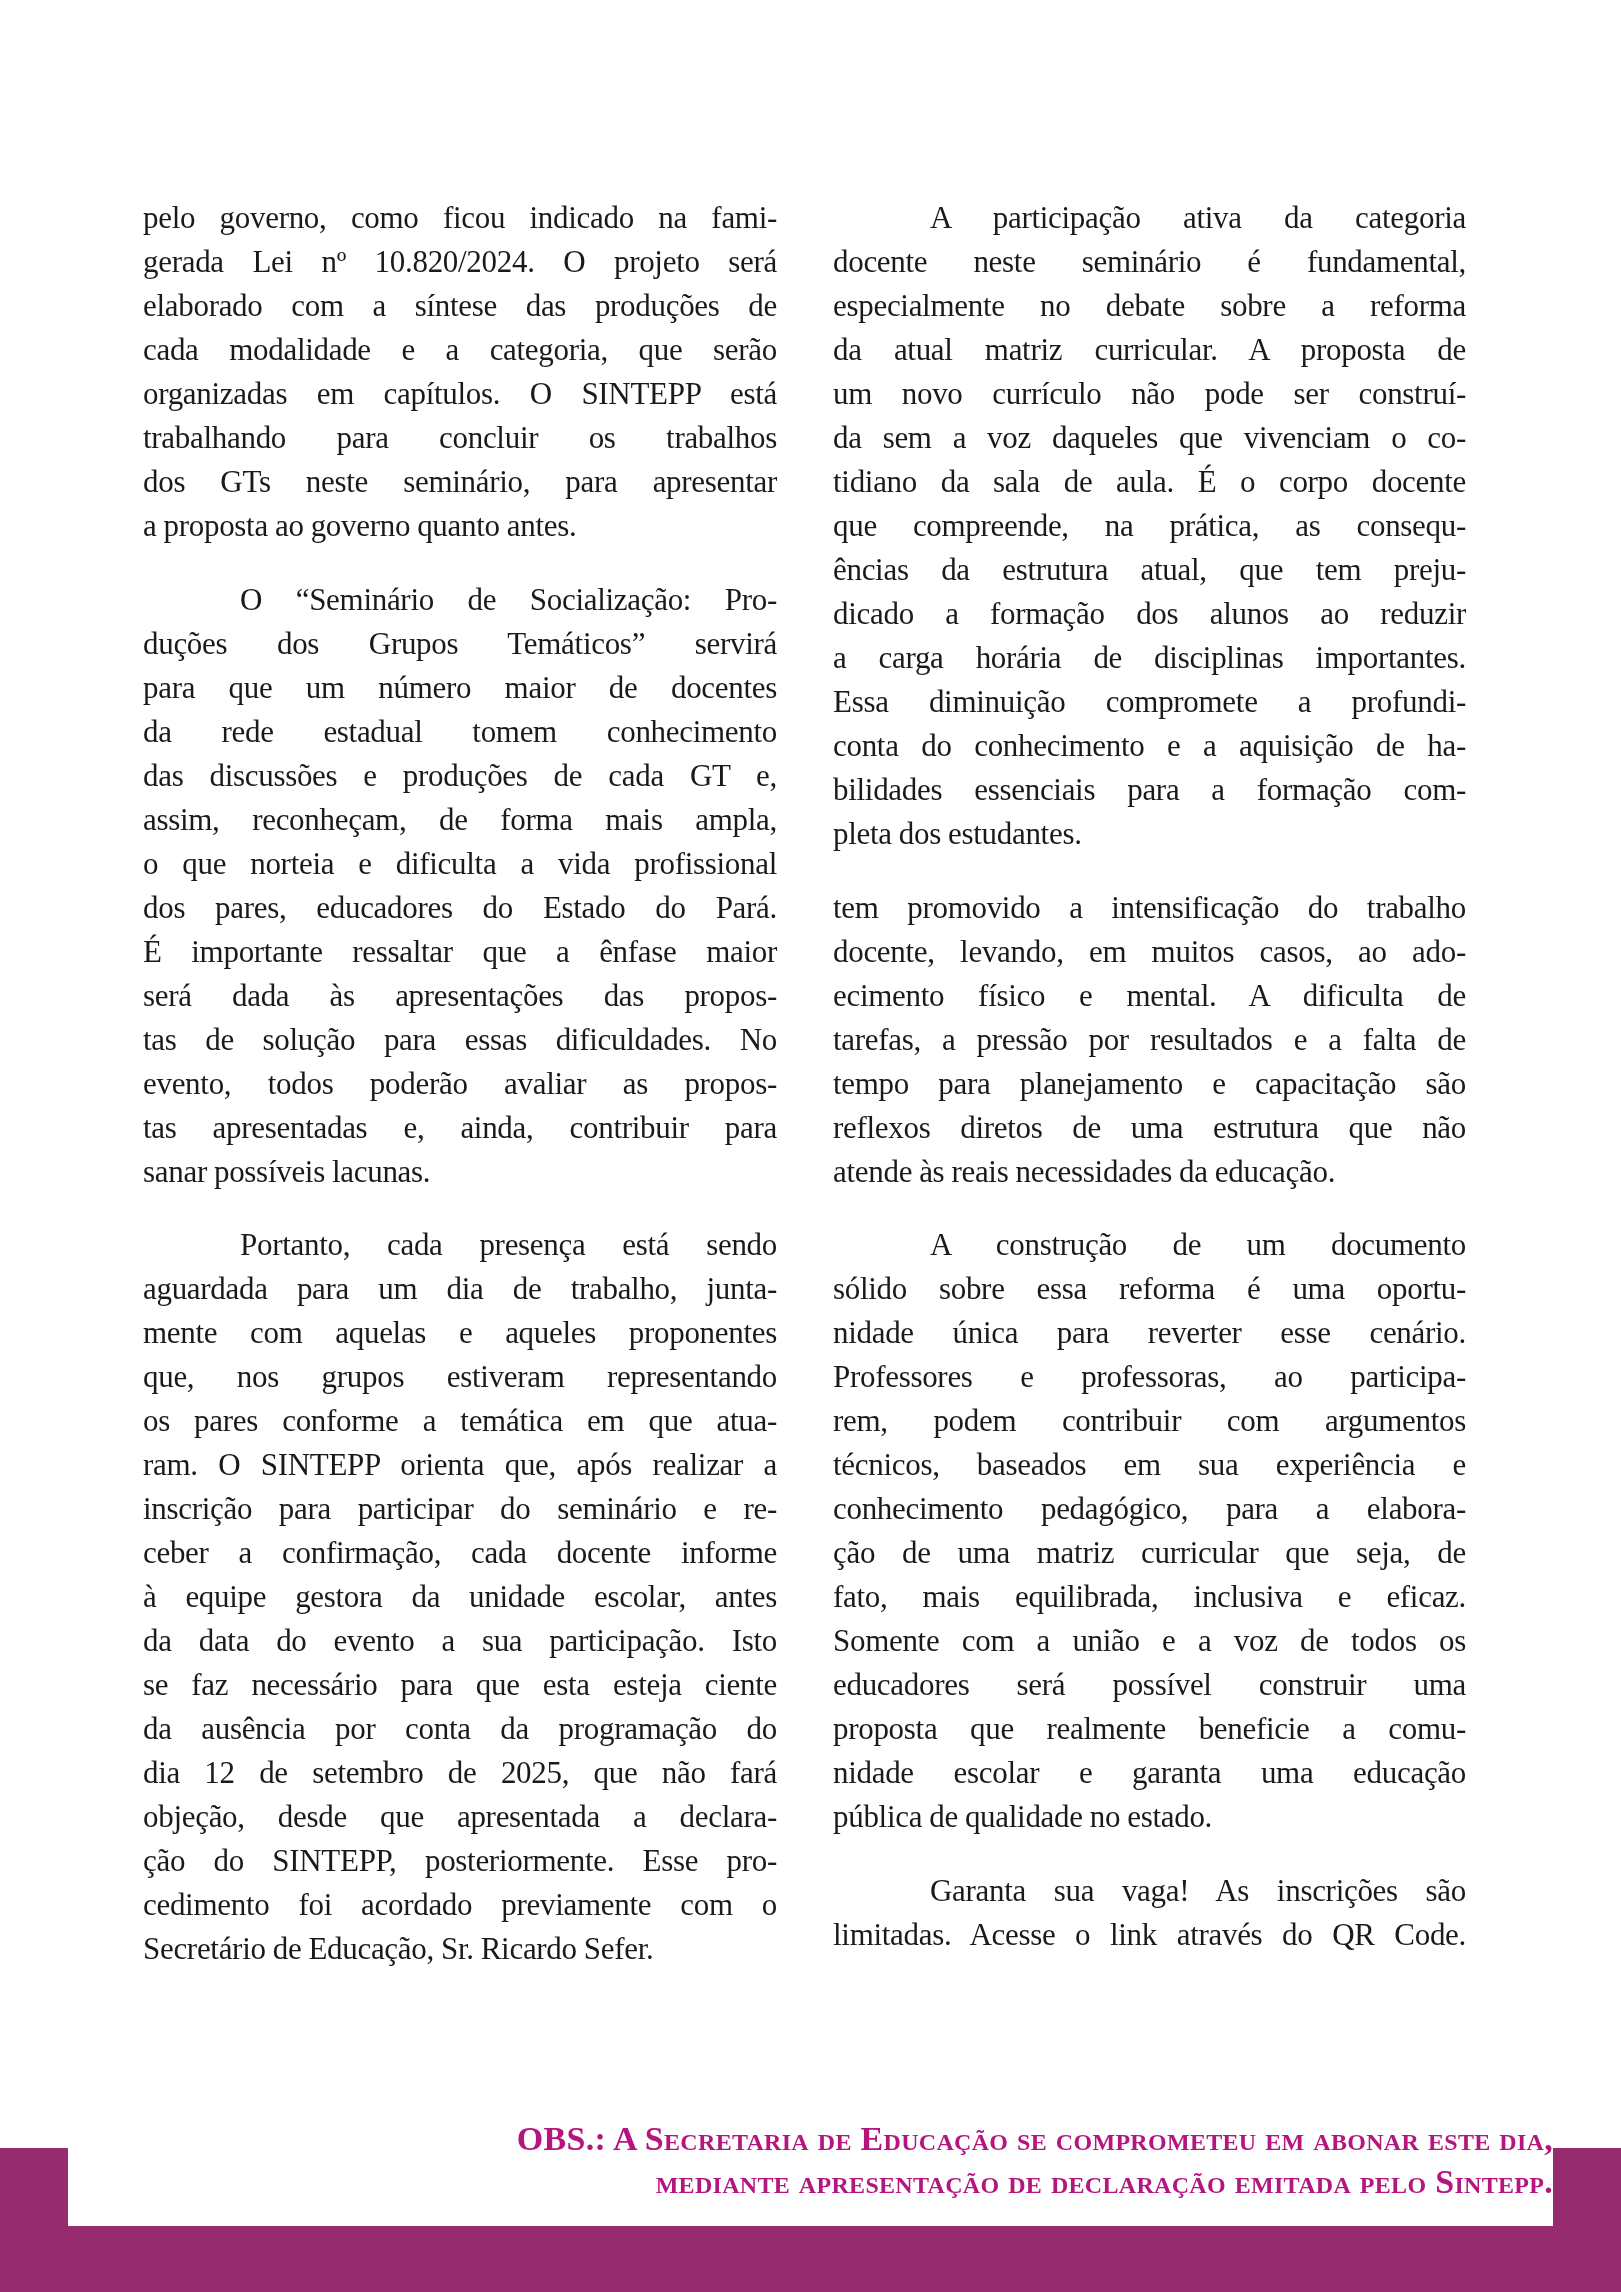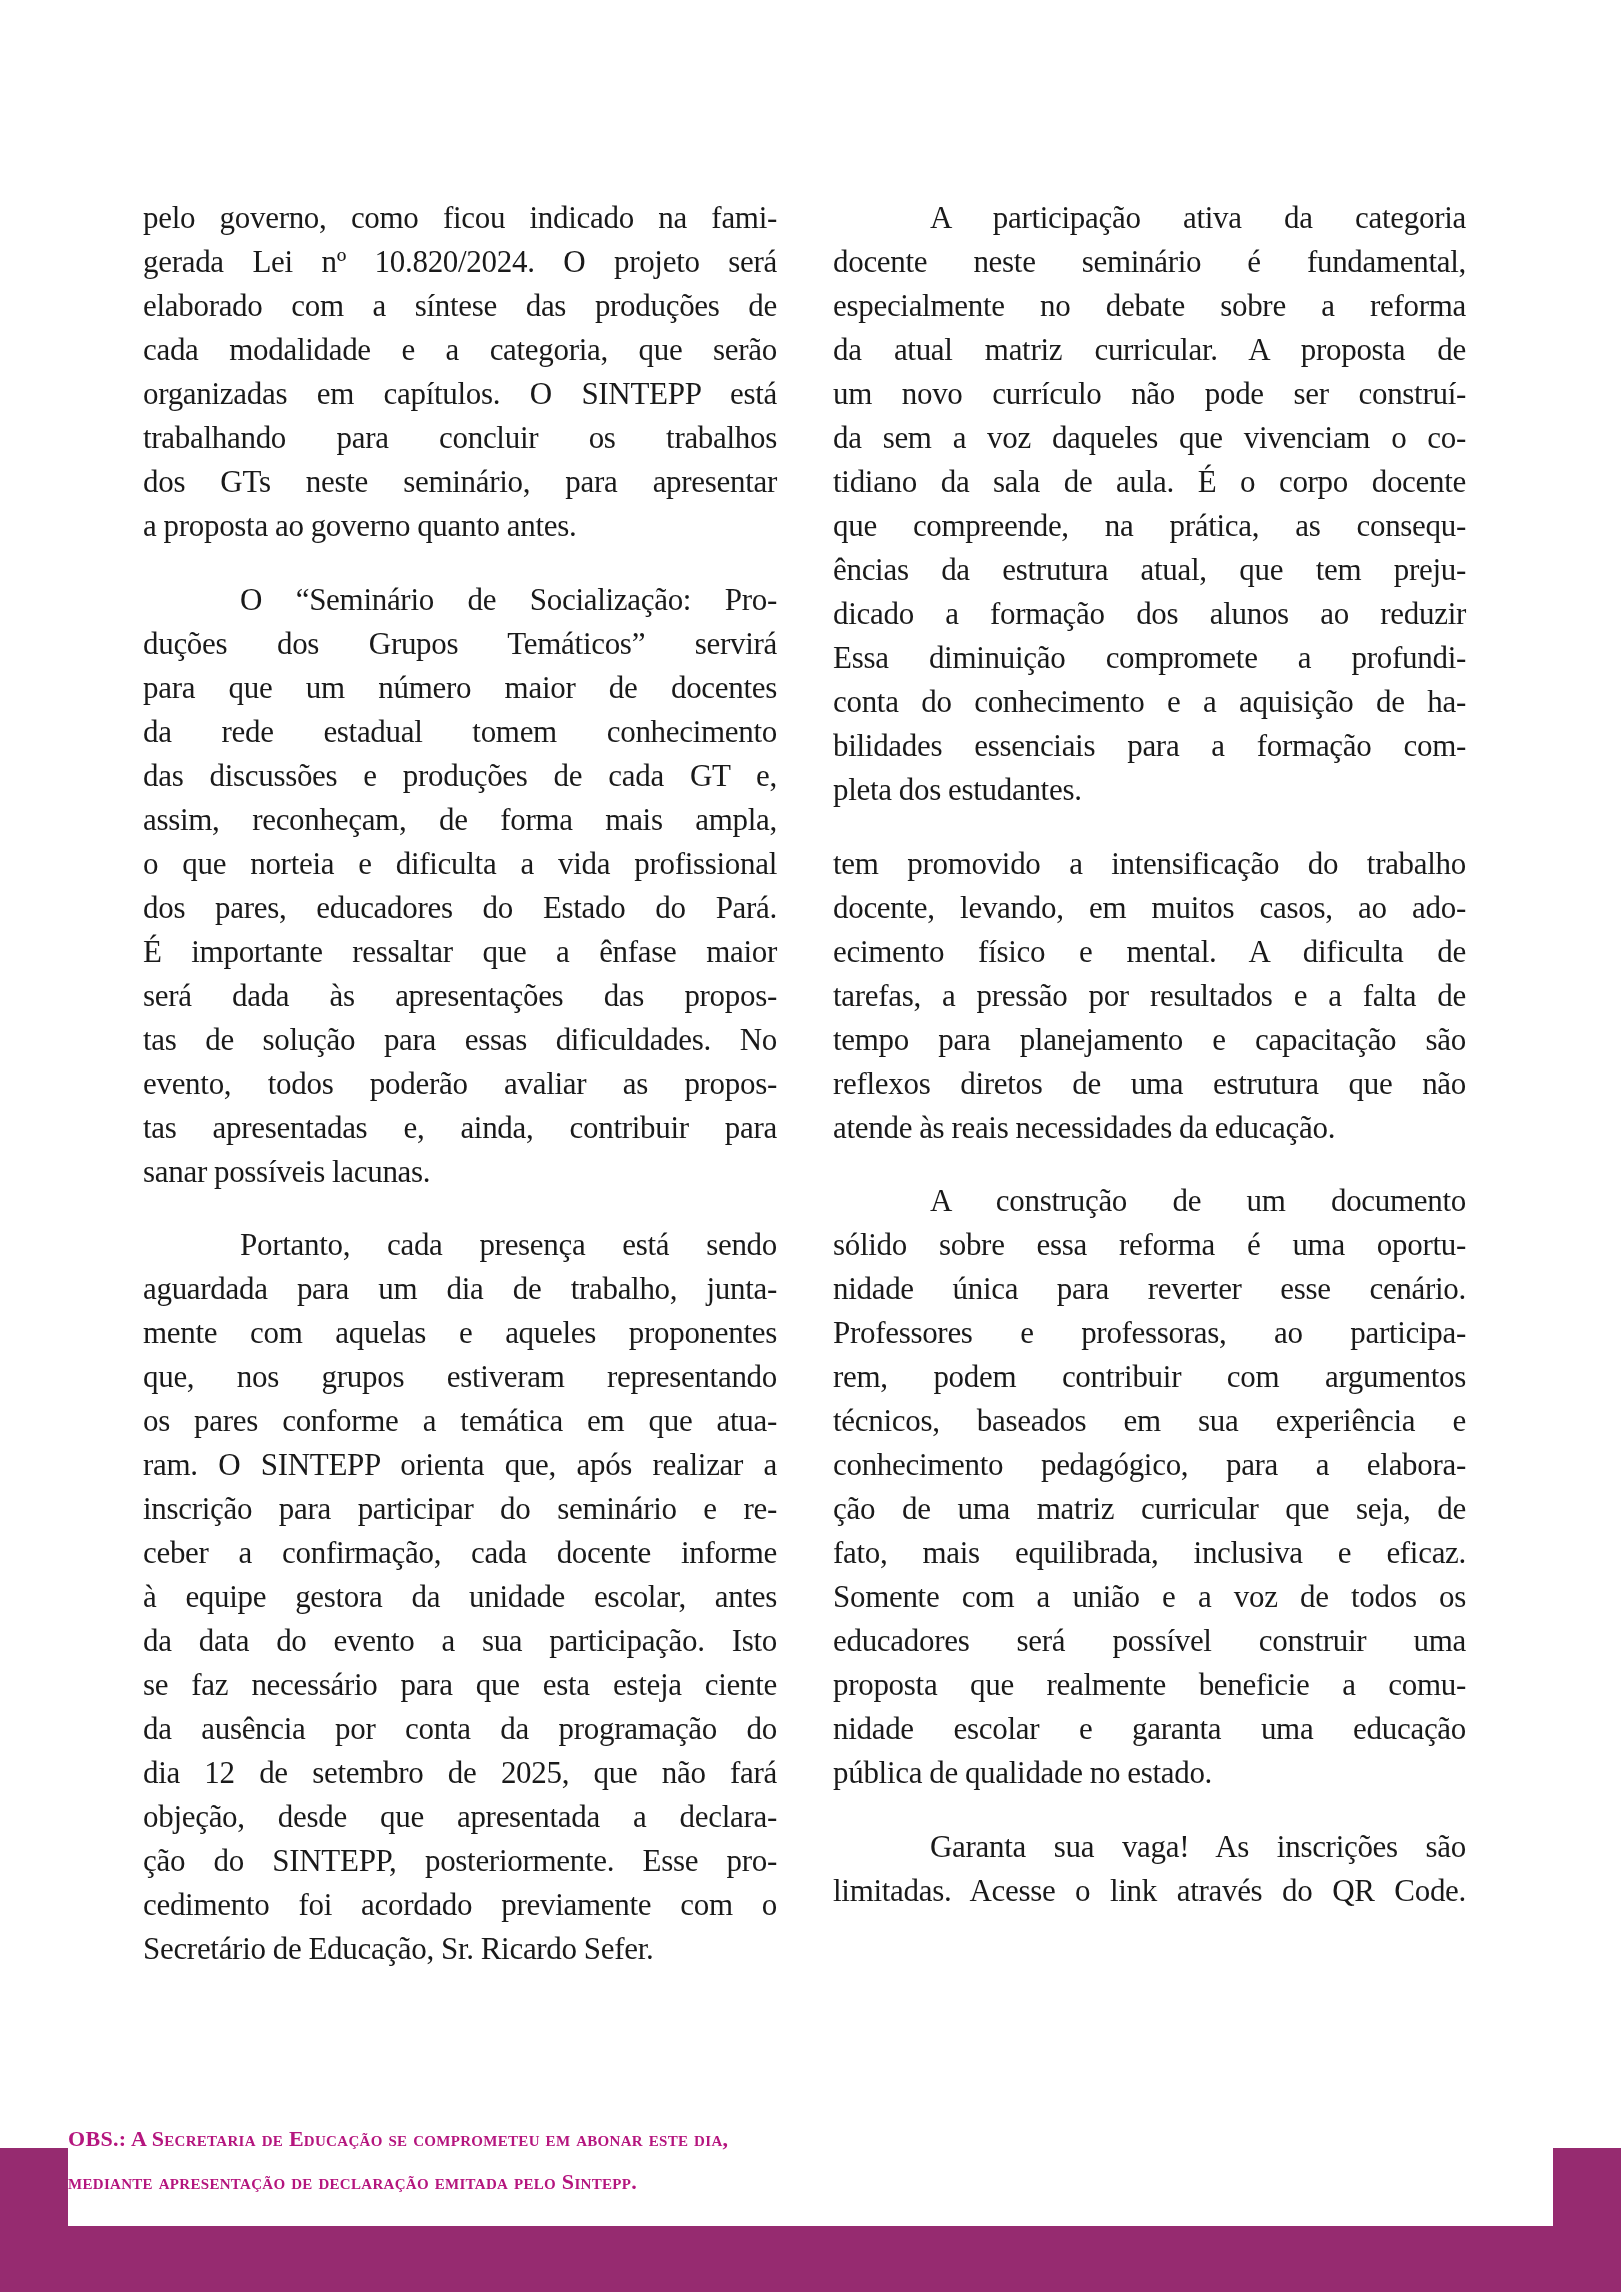--- a/index.html
+++ b/index.html
@@ -66,26 +66,26 @@
       top: 2078px;
       width: 1485px;
       height: 137px;
       background: #ffffff;
     }
     .footer-note {
       position: absolute;
       left: 68px;
       top: 2106px;
       width: 1485px;
-      text-align: left;
+      text-align: right;
       color: #b5157e;
       font-family: "Liberation Serif", "DejaVu Serif", serif;
       font-weight: bold;
       font-variant: small-caps;
-      font-size: 22px;
+      font-size: 34px;
       line-height: 43px;
       letter-spacing: 0.3px;
     }
     .footer-note span { display: block; }
   </style>
 </head>
 <body>
 
 <div class="page">
 
@@ -144,20 +144,21 @@
       <span class="line indent">A participação ativa da categoria</span>
       <span class="line">docente neste seminário é fundamental,</span>
       <span class="line">especialmente no debate sobre a reforma</span>
       <span class="line">da atual matriz curricular. A proposta de</span>
       <span class="line">um novo currículo não pode ser construí-</span>
       <span class="line">da sem a voz daqueles que vivenciam o co-</span>
       <span class="line">tidiano da sala de aula. É o corpo docente</span>
       <span class="line">que compreende, na prática, as consequ-</span>
       <span class="line">ências da estrutura atual, que tem preju-</span>
       <span class="line">dicado a formação dos alunos ao reduzir</span>
+      <span class="line">a carga horária de disciplinas importantes.</span>
       <span class="line">Essa diminuição compromete a profundi-</span>
       <span class="line">conta do conhecimento e a aquisição de ha-</span>
       <span class="line">bilidades essenciais para a formação com-</span>
       <span class="line last">pleta dos estudantes.</span>
     </div>
 
     <div class="para">
       <span class="line">tem promovido a intensificação do trabalho</span>
       <span class="line">docente, levando, em muitos casos, ao ado-</span>
       <span class="line">ecimento físico e mental. A dificulta de</span>

